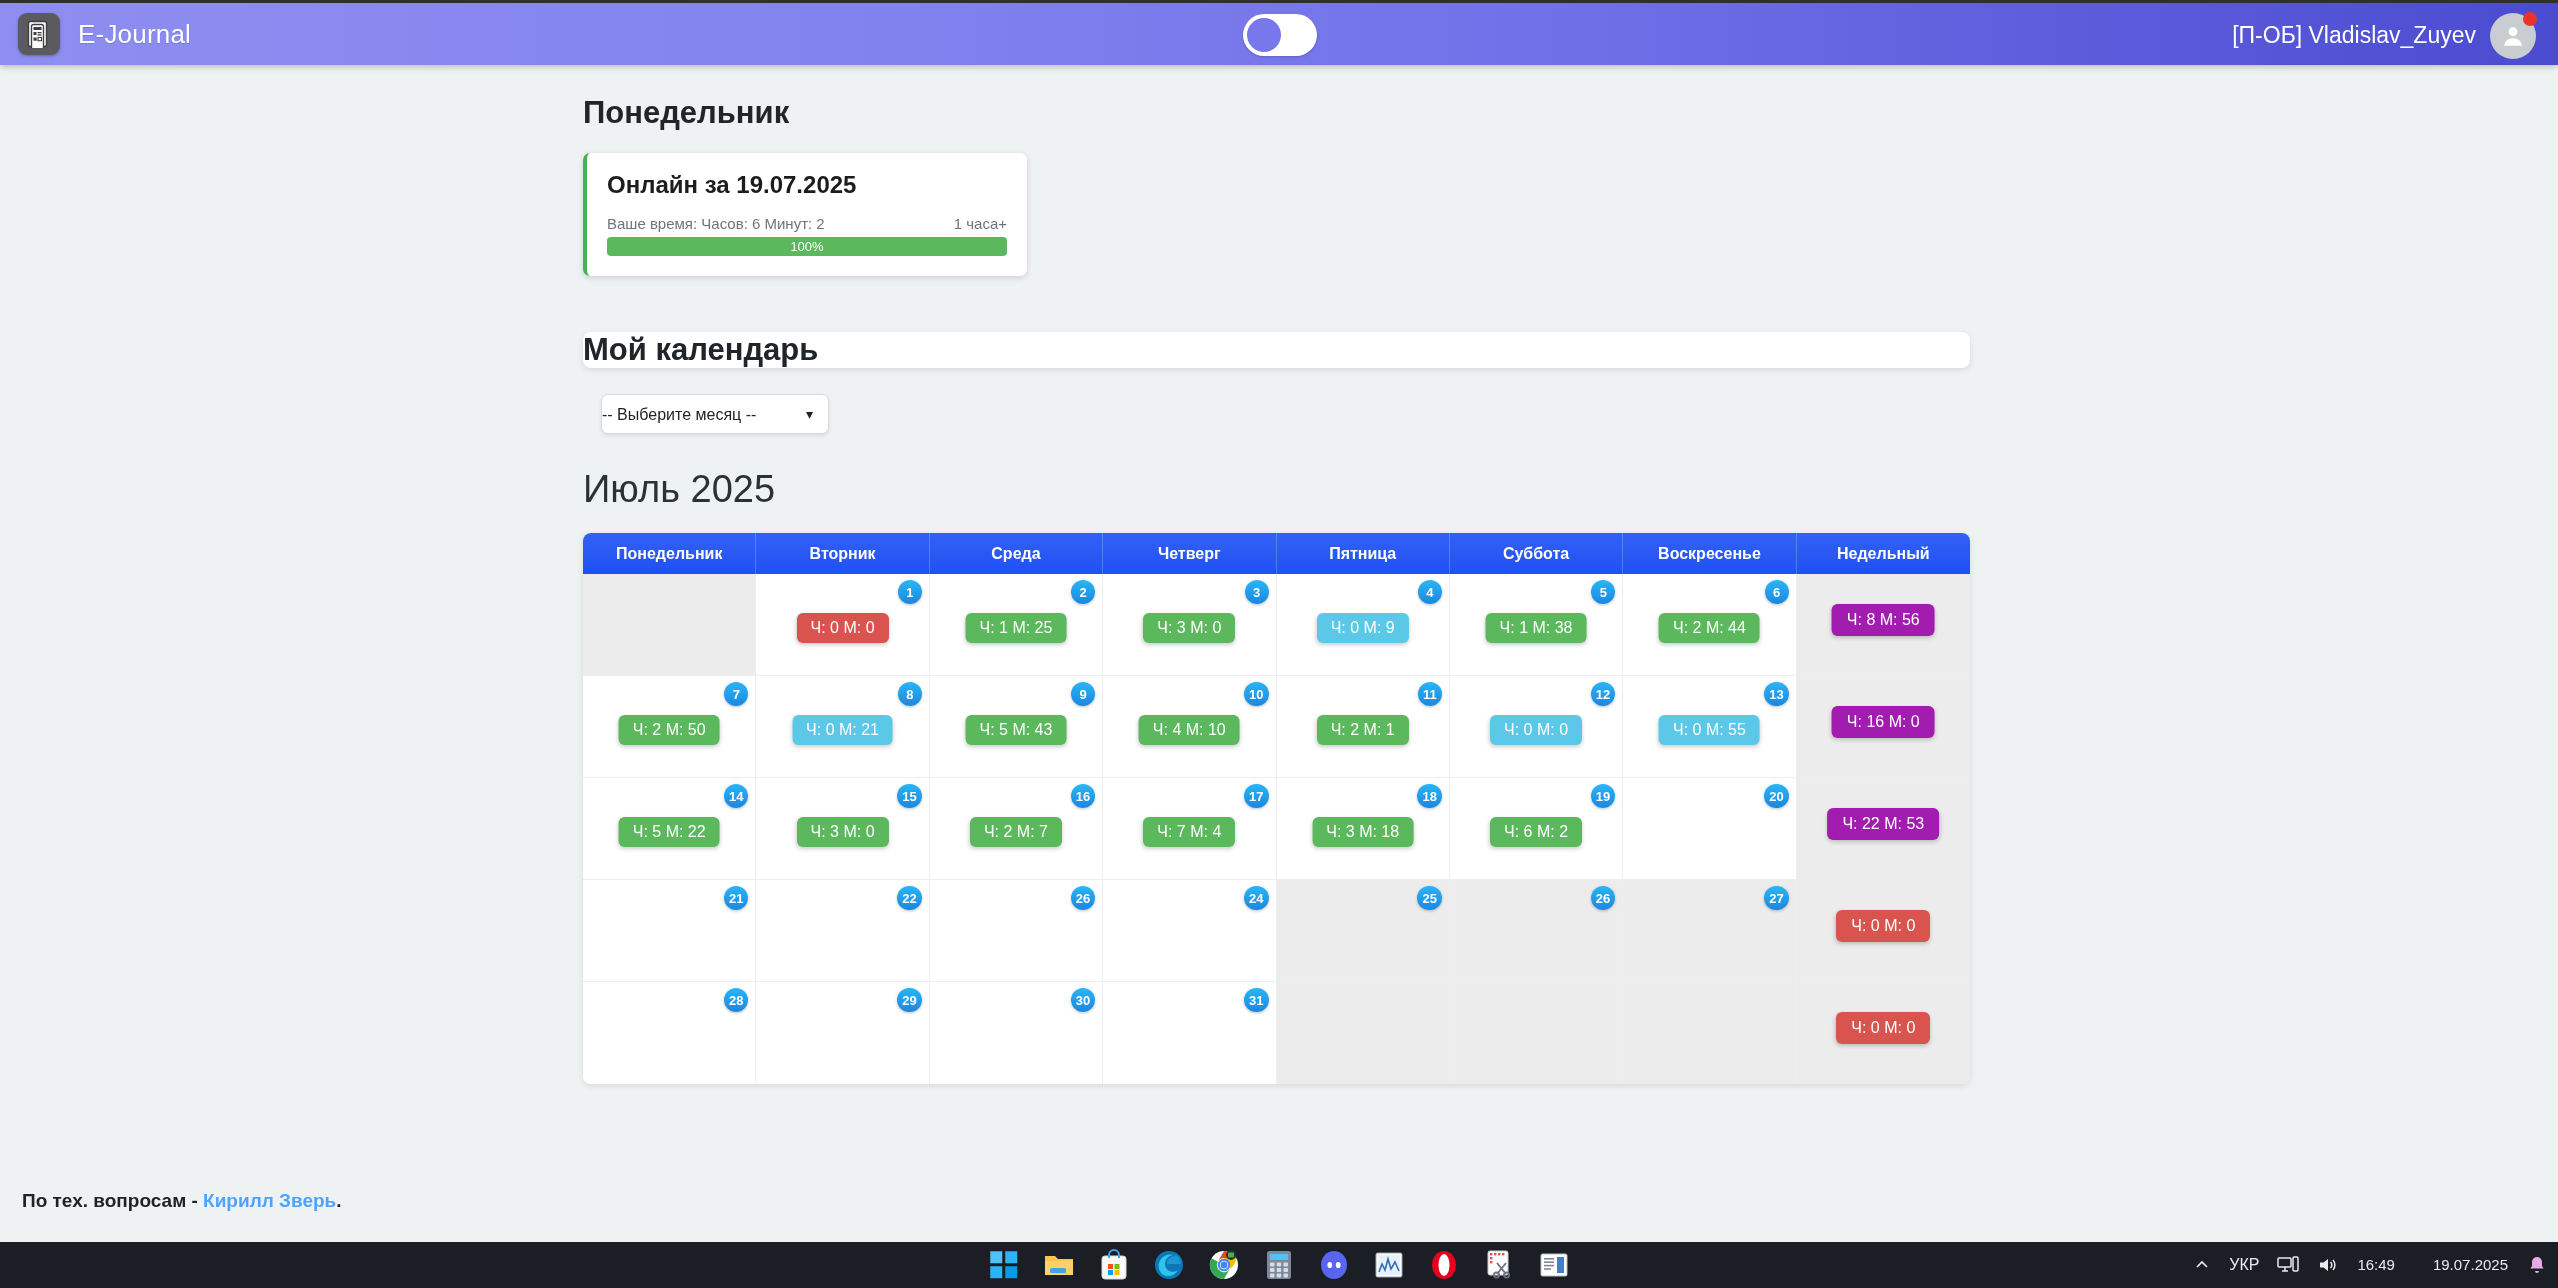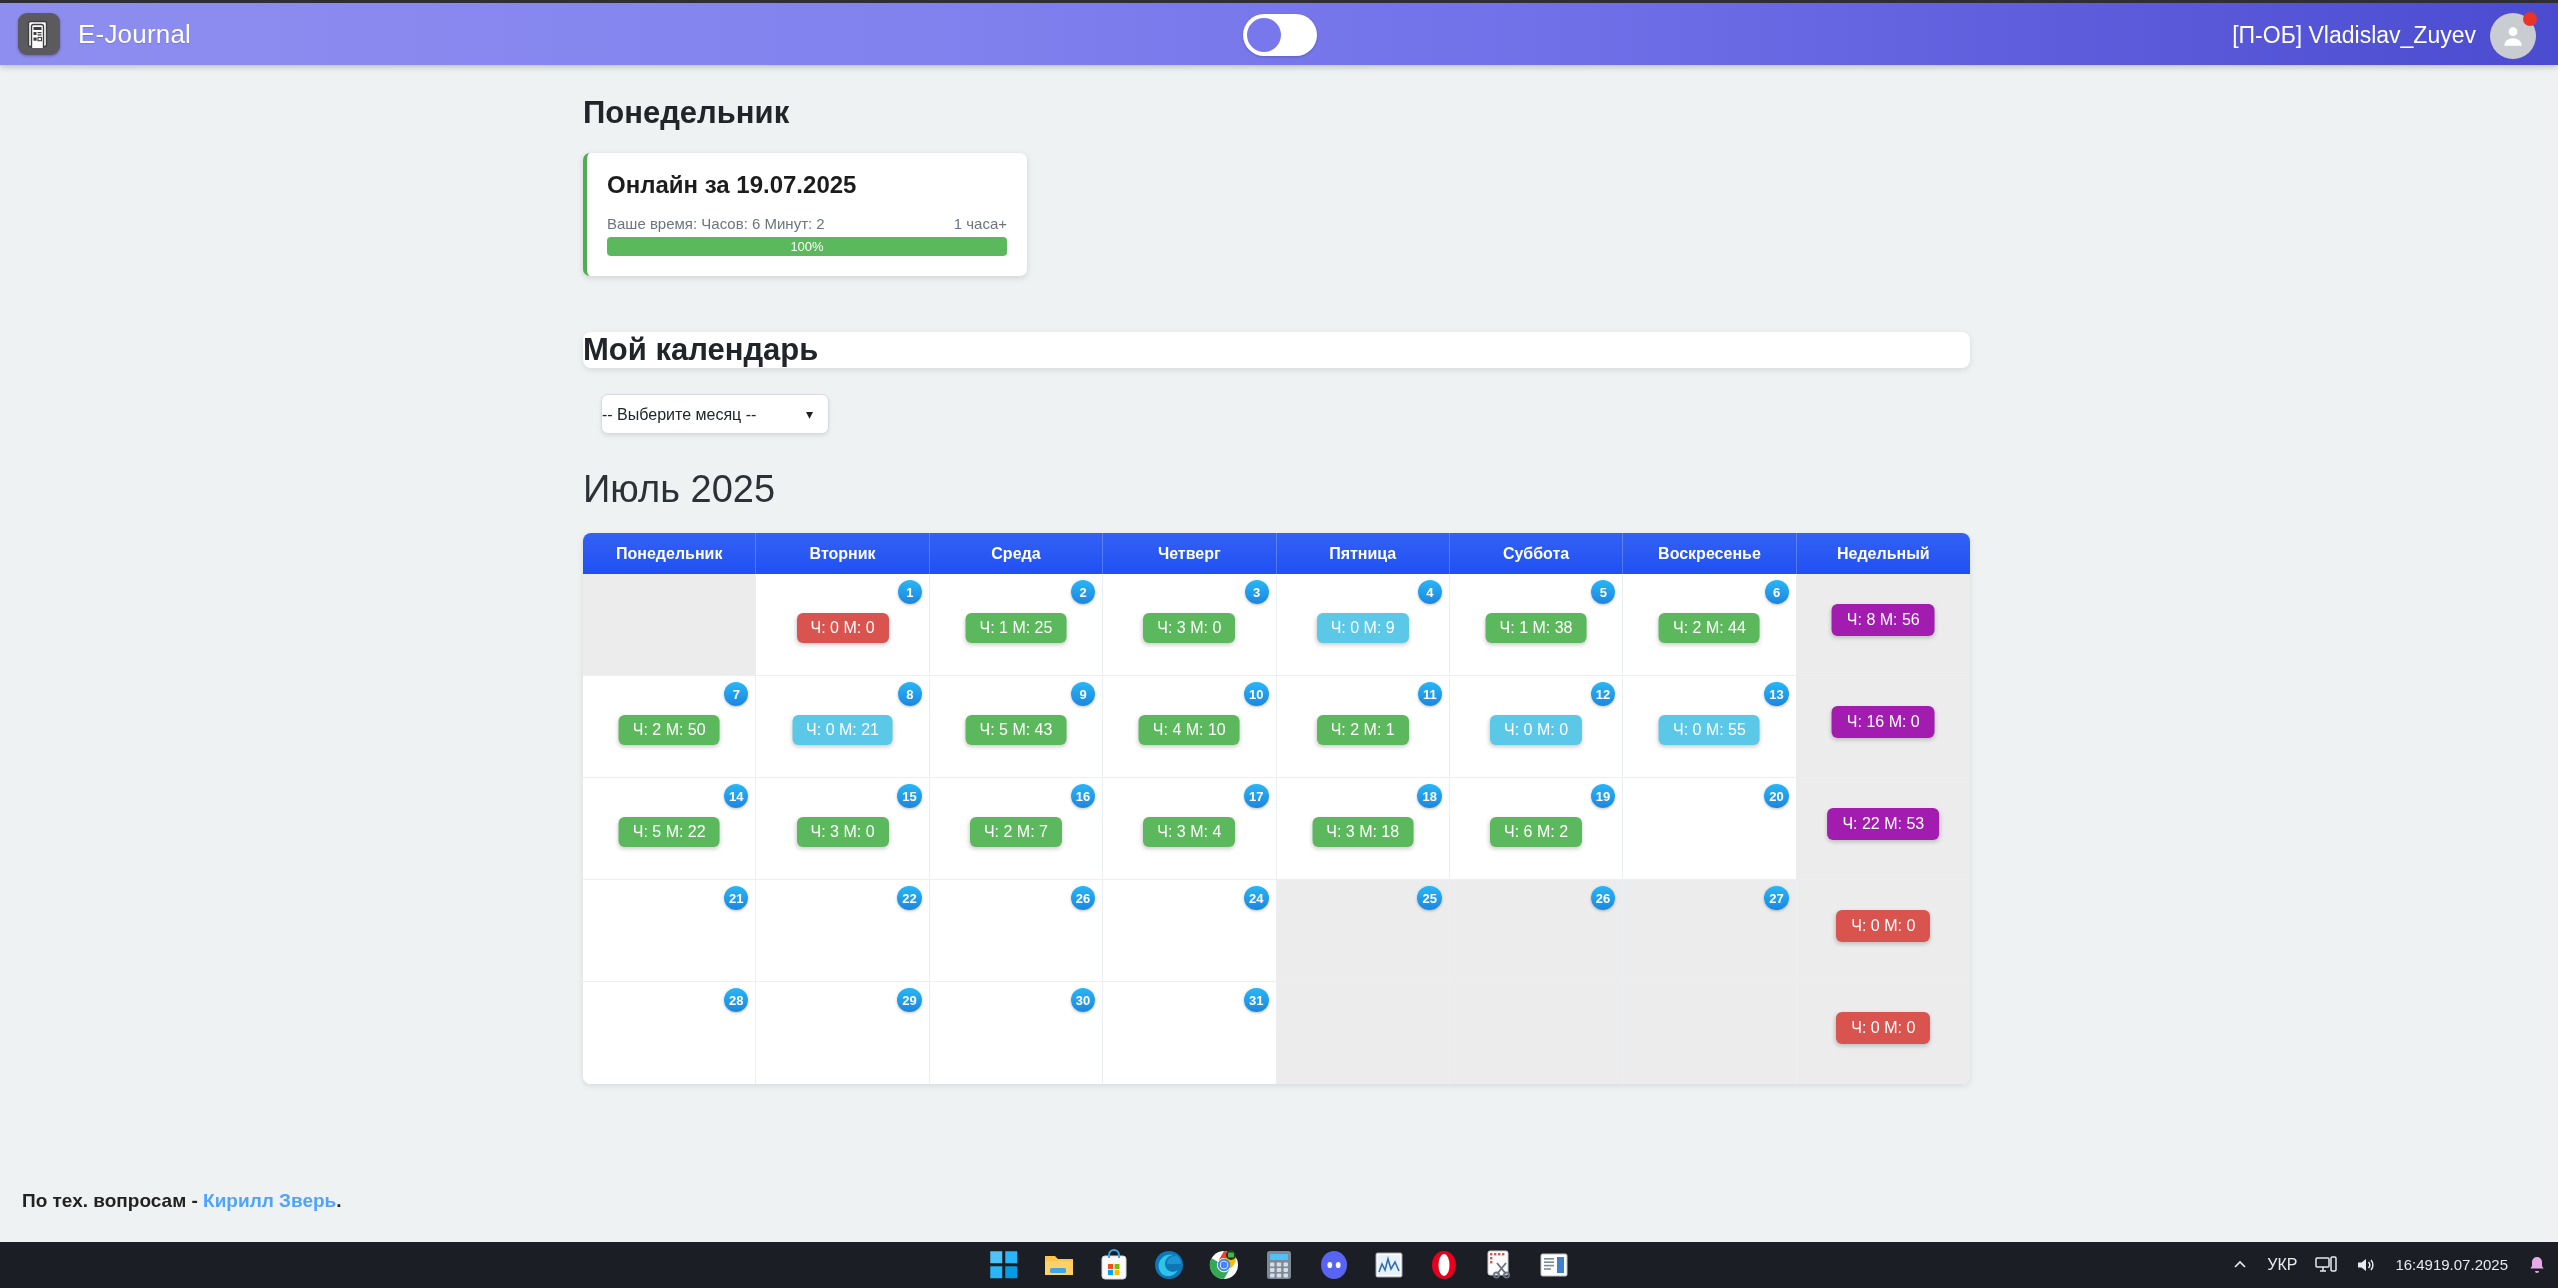--- a/index.html
+++ b/index.html
@@ -159,21 +159,21 @@
   
   .taskbar {
     position: absolute; left: 0; bottom: 0; width: 2558px; height: 46px;
     background: #1b1e24; display: flex; align-items: center; z-index: 10;
   }
   .tb-center { position: absolute; left: 50%; transform: translateX(-50%); display: flex; align-items: center; gap: 19px; }
   .tb-icon { width: 36px; height: 36px; position: relative; display: flex; align-items: center; justify-content: center; cursor: pointer; }
   .tb-underline { position: absolute; bottom: -9px; left: 50%; transform: translateX(-50%); width: 15px; height: 3px; border-radius: 2px; background: #8b8f98; }
   .tray { position: absolute; right: 10px; display: flex; align-items: center; gap: 18px; color: #e8eaed; }
   .tray-lang { font-size: 16px; }
-  .tray-clock { font-size: 15px; line-height: 1.22; text-align: center; }
+  .tray-clock { font-size: 15px; line-height: 1.22; text-align: center; gap: 38px; }
   .tray-item { cursor: pointer; display: flex; align-items: center; }
 </style>
 </head>
 <body>
 
 <div class="screen">
 
   <div class="navbar">
     <div class="brand-logo">
       <svg width="24" height="28" viewBox="0 0 24 28" aria-hidden="true">
@@ -316,21 +316,21 @@
             <td>
               <span class="day-badge">15</span>
               <span class="time-pill green">Ч: 3 М: 0</span>
             </td>
             <td>
               <span class="day-badge">16</span>
               <span class="time-pill green">Ч: 2 М: 7</span>
             </td>
             <td>
               <span class="day-badge">17</span>
-              <span class="time-pill green">Ч: 3 М: 4</span>
+              <span class="time-pill green">Ч: 7 М: 4</span>
             </td>
             <td>
               <span class="day-badge">18</span>
               <span class="time-pill green">Ч: 3 М: 18</span>
             </td>
             <td>
               <span class="day-badge">19</span>
               <span class="time-pill green">Ч: 6 М: 2</span>
             </td>
             <td>

